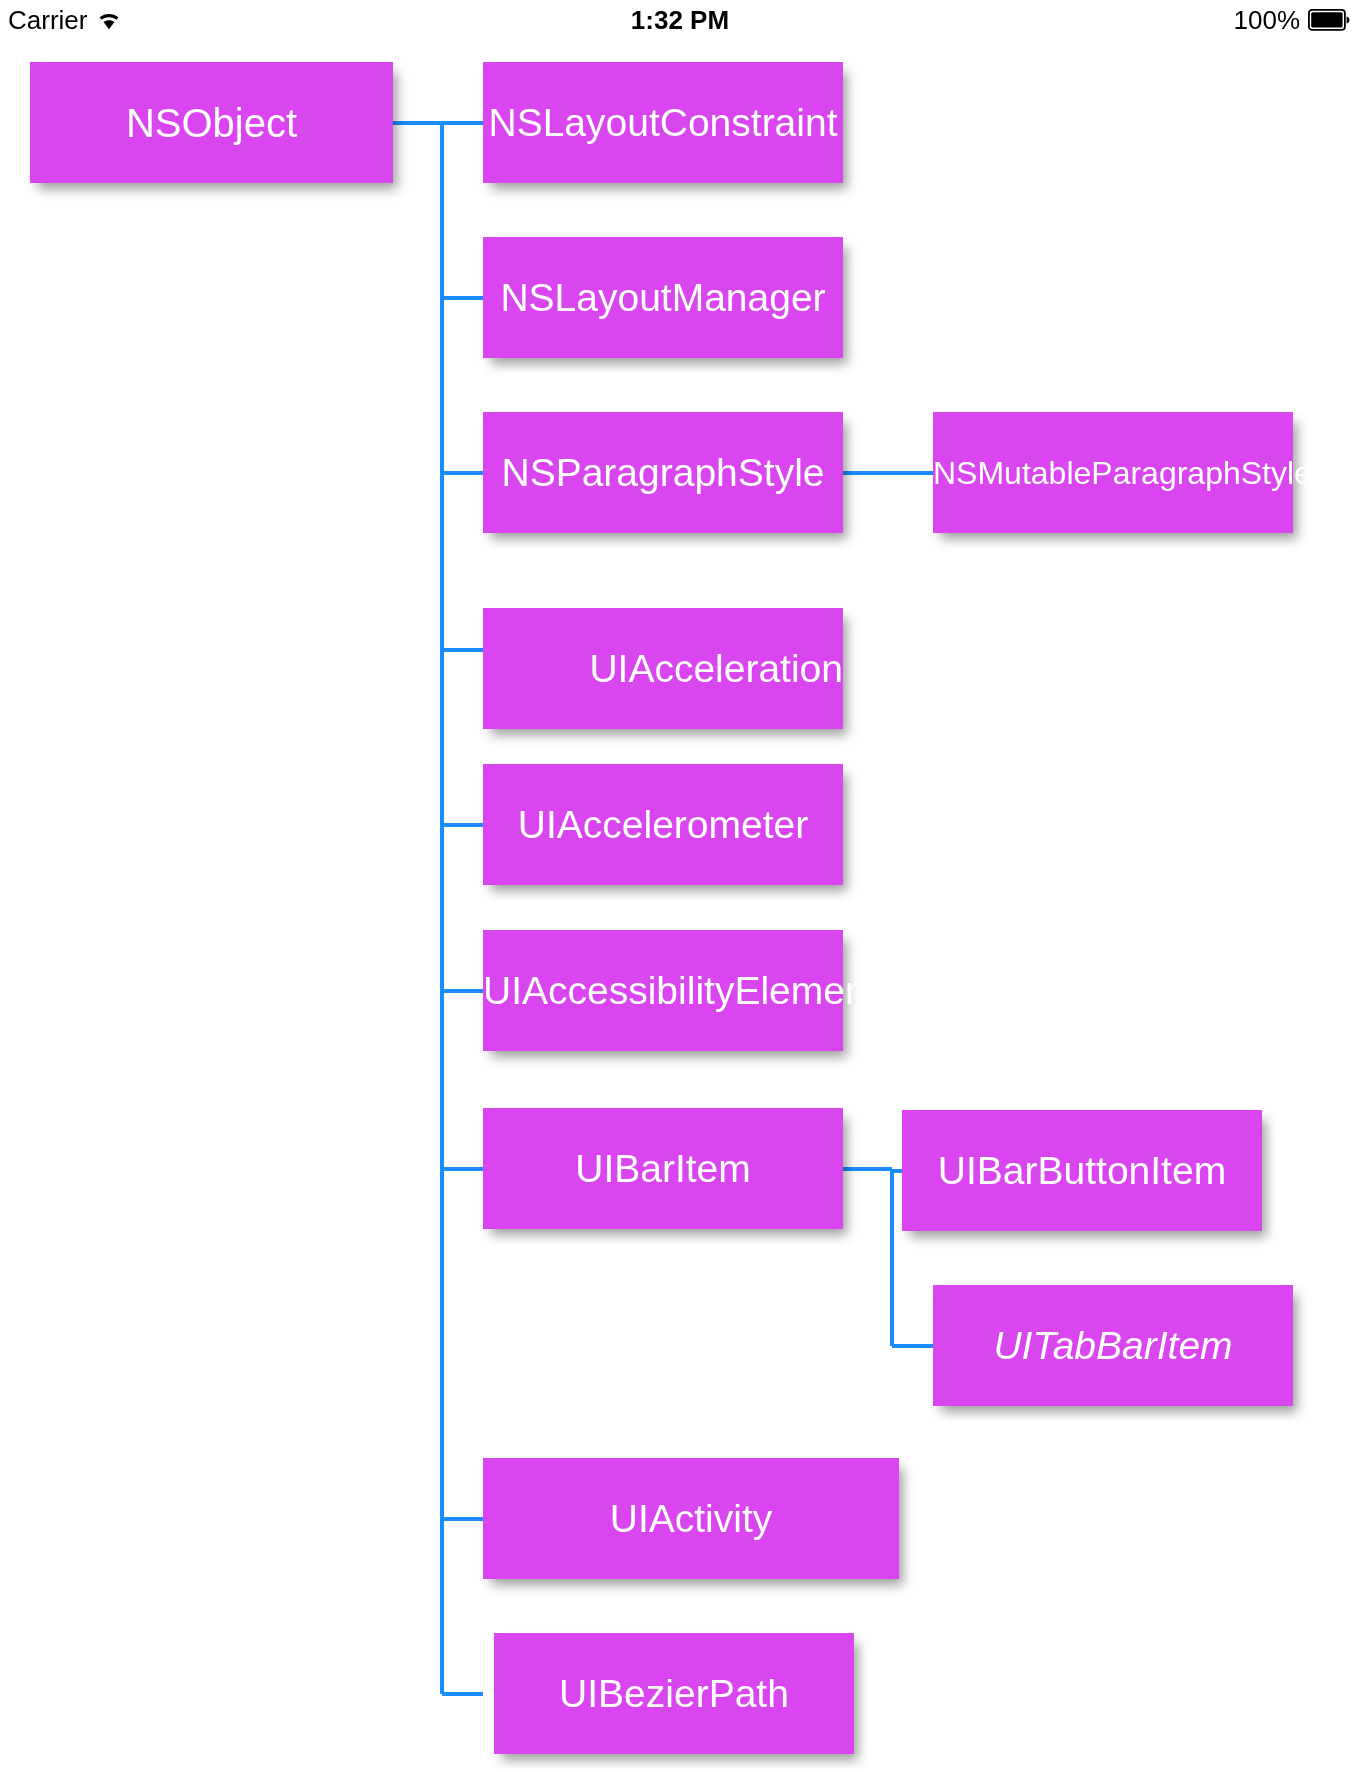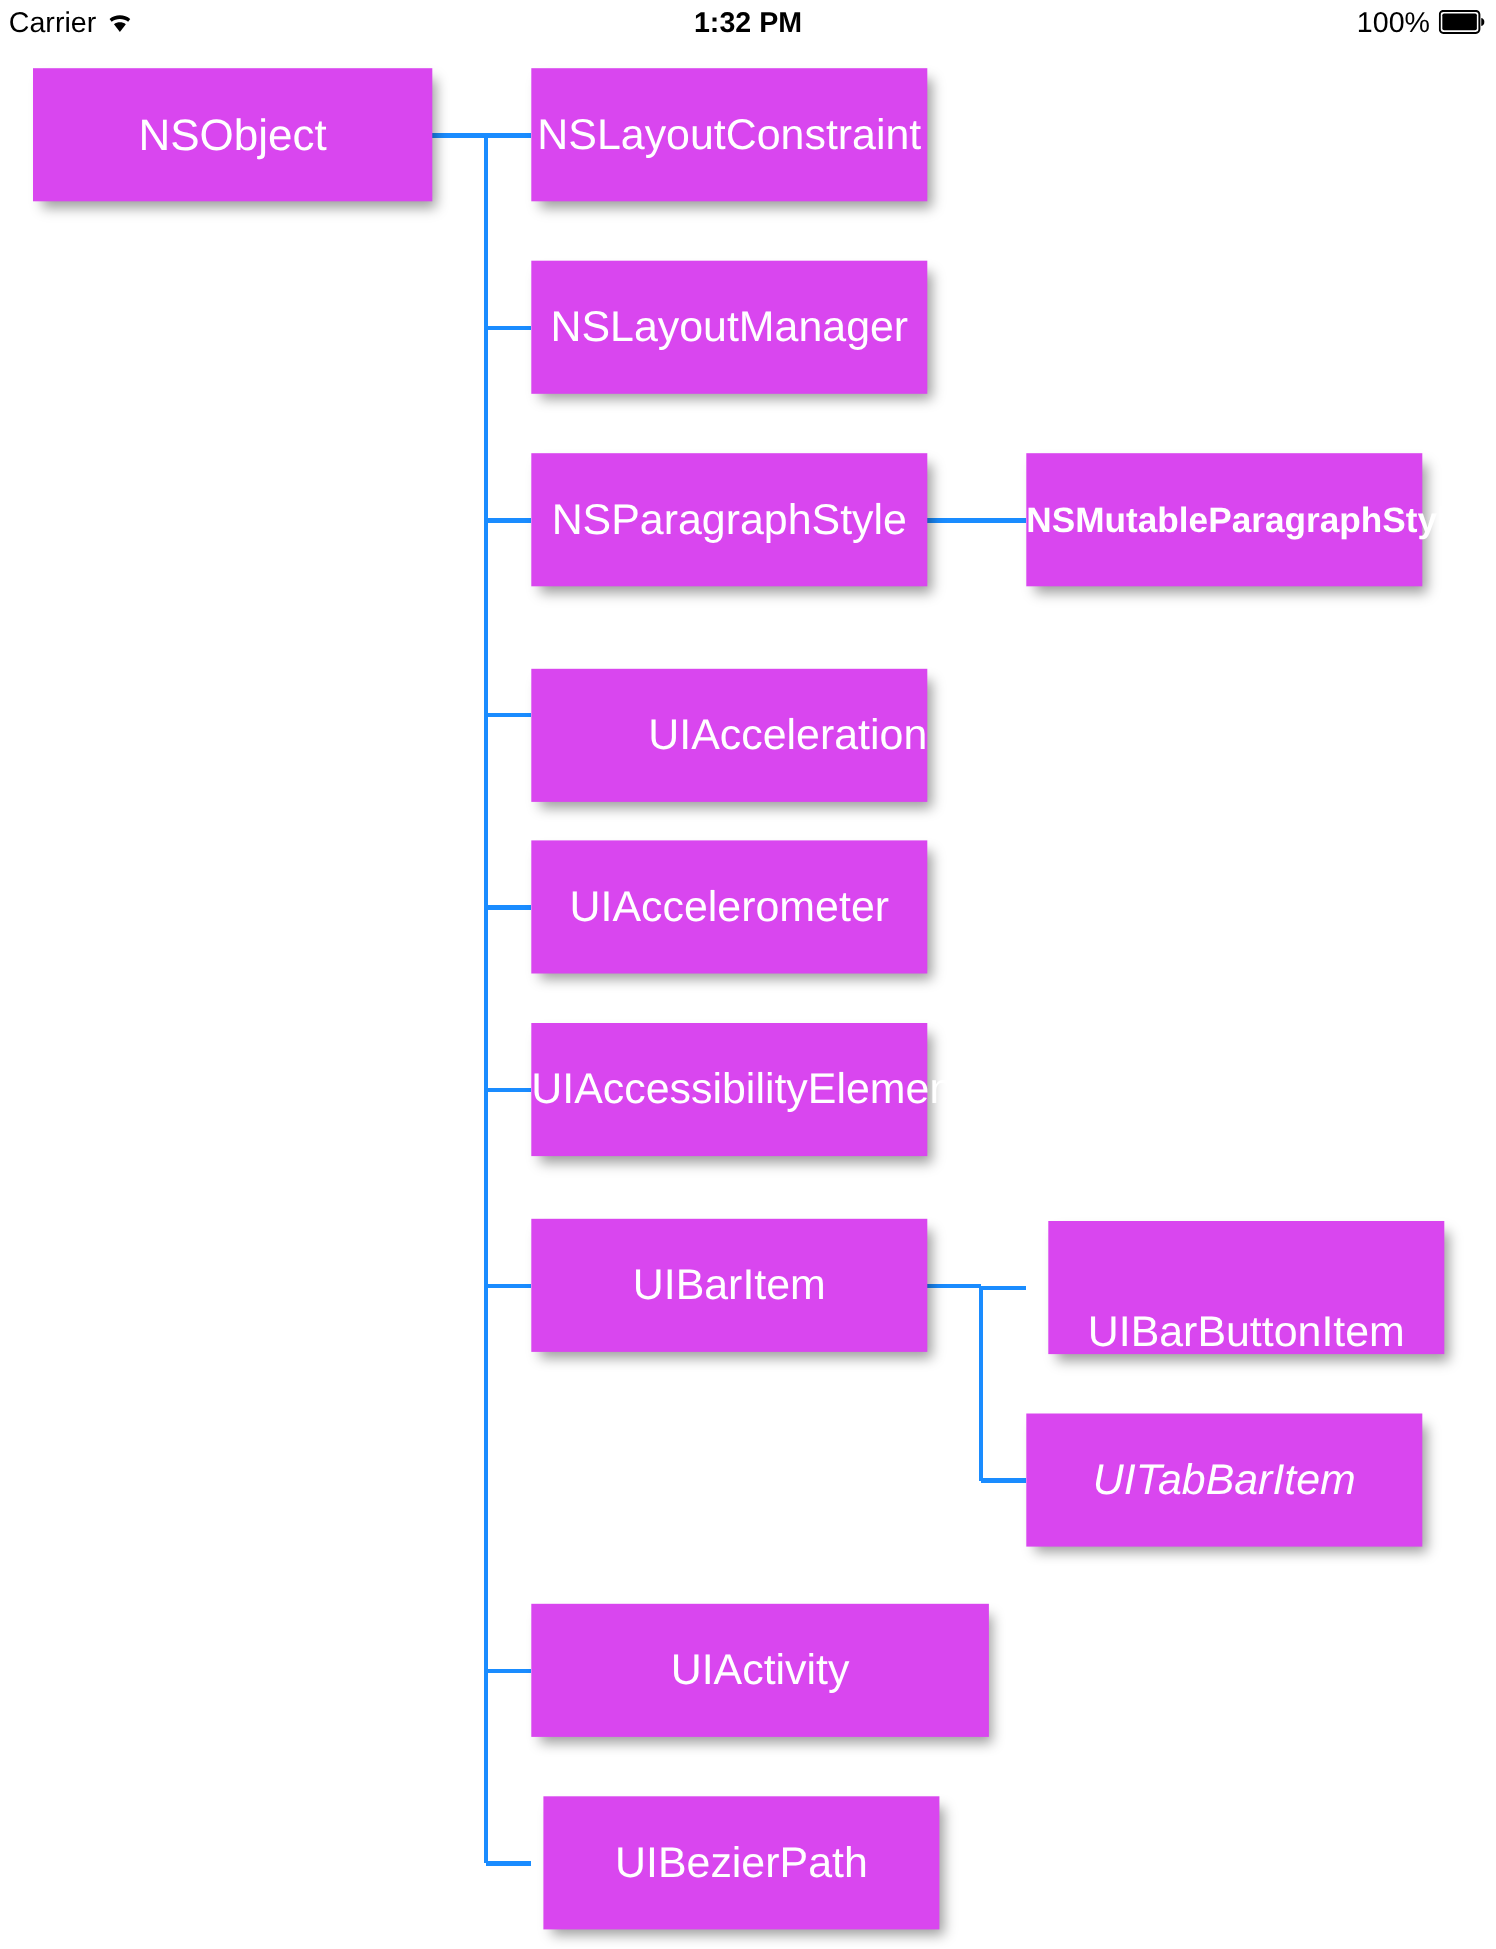--- a/index.html
+++ b/index.html
@@ -150,36 +150,36 @@
     </div>
     <div class="node size-md" style="left: 483px; top: 62px; width: 360px; height: 121px;">
       <span class="label">NSLayoutConstraint</span>
     </div>
     <div class="node size-md" style="left: 483px; top: 237px; width: 360px; height: 121px;">
       <span class="label">NSLayoutManager</span>
     </div>
     <div class="node size-md" style="left: 483px; top: 412px; width: 360px; height: 121px;">
       <span class="label">NSParagraphStyle</span>
     </div>
-    <div class="node size-sm" style="left: 933px; top: 412px; width: 360px; height: 121px; font-weight: bold;">
+    <div class="node size-sm" style="left: 933px; top: 412px; width: 360px; height: 121px;">
       <span class="label">NSMutableParagraphStyle</span>
     </div>
     <div class="node size-md" style="left: 483px; top: 608px; width: 360px; height: 121px; text-align: right;">
       <span class="label">UIAcceleration</span>
     </div>
     <div class="node size-md" style="left: 483px; top: 764px; width: 360px; height: 121px;">
       <span class="label">UIAccelerometer</span>
     </div>
     <div class="node size-md" style="left: 483px; top: 930px; width: 360px; height: 121px;">
       <span class="label">UIAccessibilityElement</span>
     </div>
     <div class="node size-md" style="left: 483px; top: 1108px; width: 360px; height: 121px;">
       <span class="label">UIBarItem</span>
     </div>
-    <div class="node size-md" style="left: 953px; top: 1110px; width: 360px; height: 121px; align-items: flex-end;">
+    <div class="node size-md" style="left: 902px; top: 1110px; width: 360px; height: 121px;">
       <span class="label">UIBarButtonItem</span>
     </div>
     <div class="node size-md" style="left: 933px; top: 1285px; width: 360px; height: 121px; font-style: italic;">
       <span class="label">UITabBarItem</span>
     </div>
     <div class="node size-md" style="left: 483px; top: 1458px; width: 416px; height: 121px;">
       <span class="label">UIActivity</span>
     </div>
     <div class="node size-md" style="left: 494px; top: 1633px; width: 360px; height: 121px;">
       <span class="label">UIBezierPath</span>

